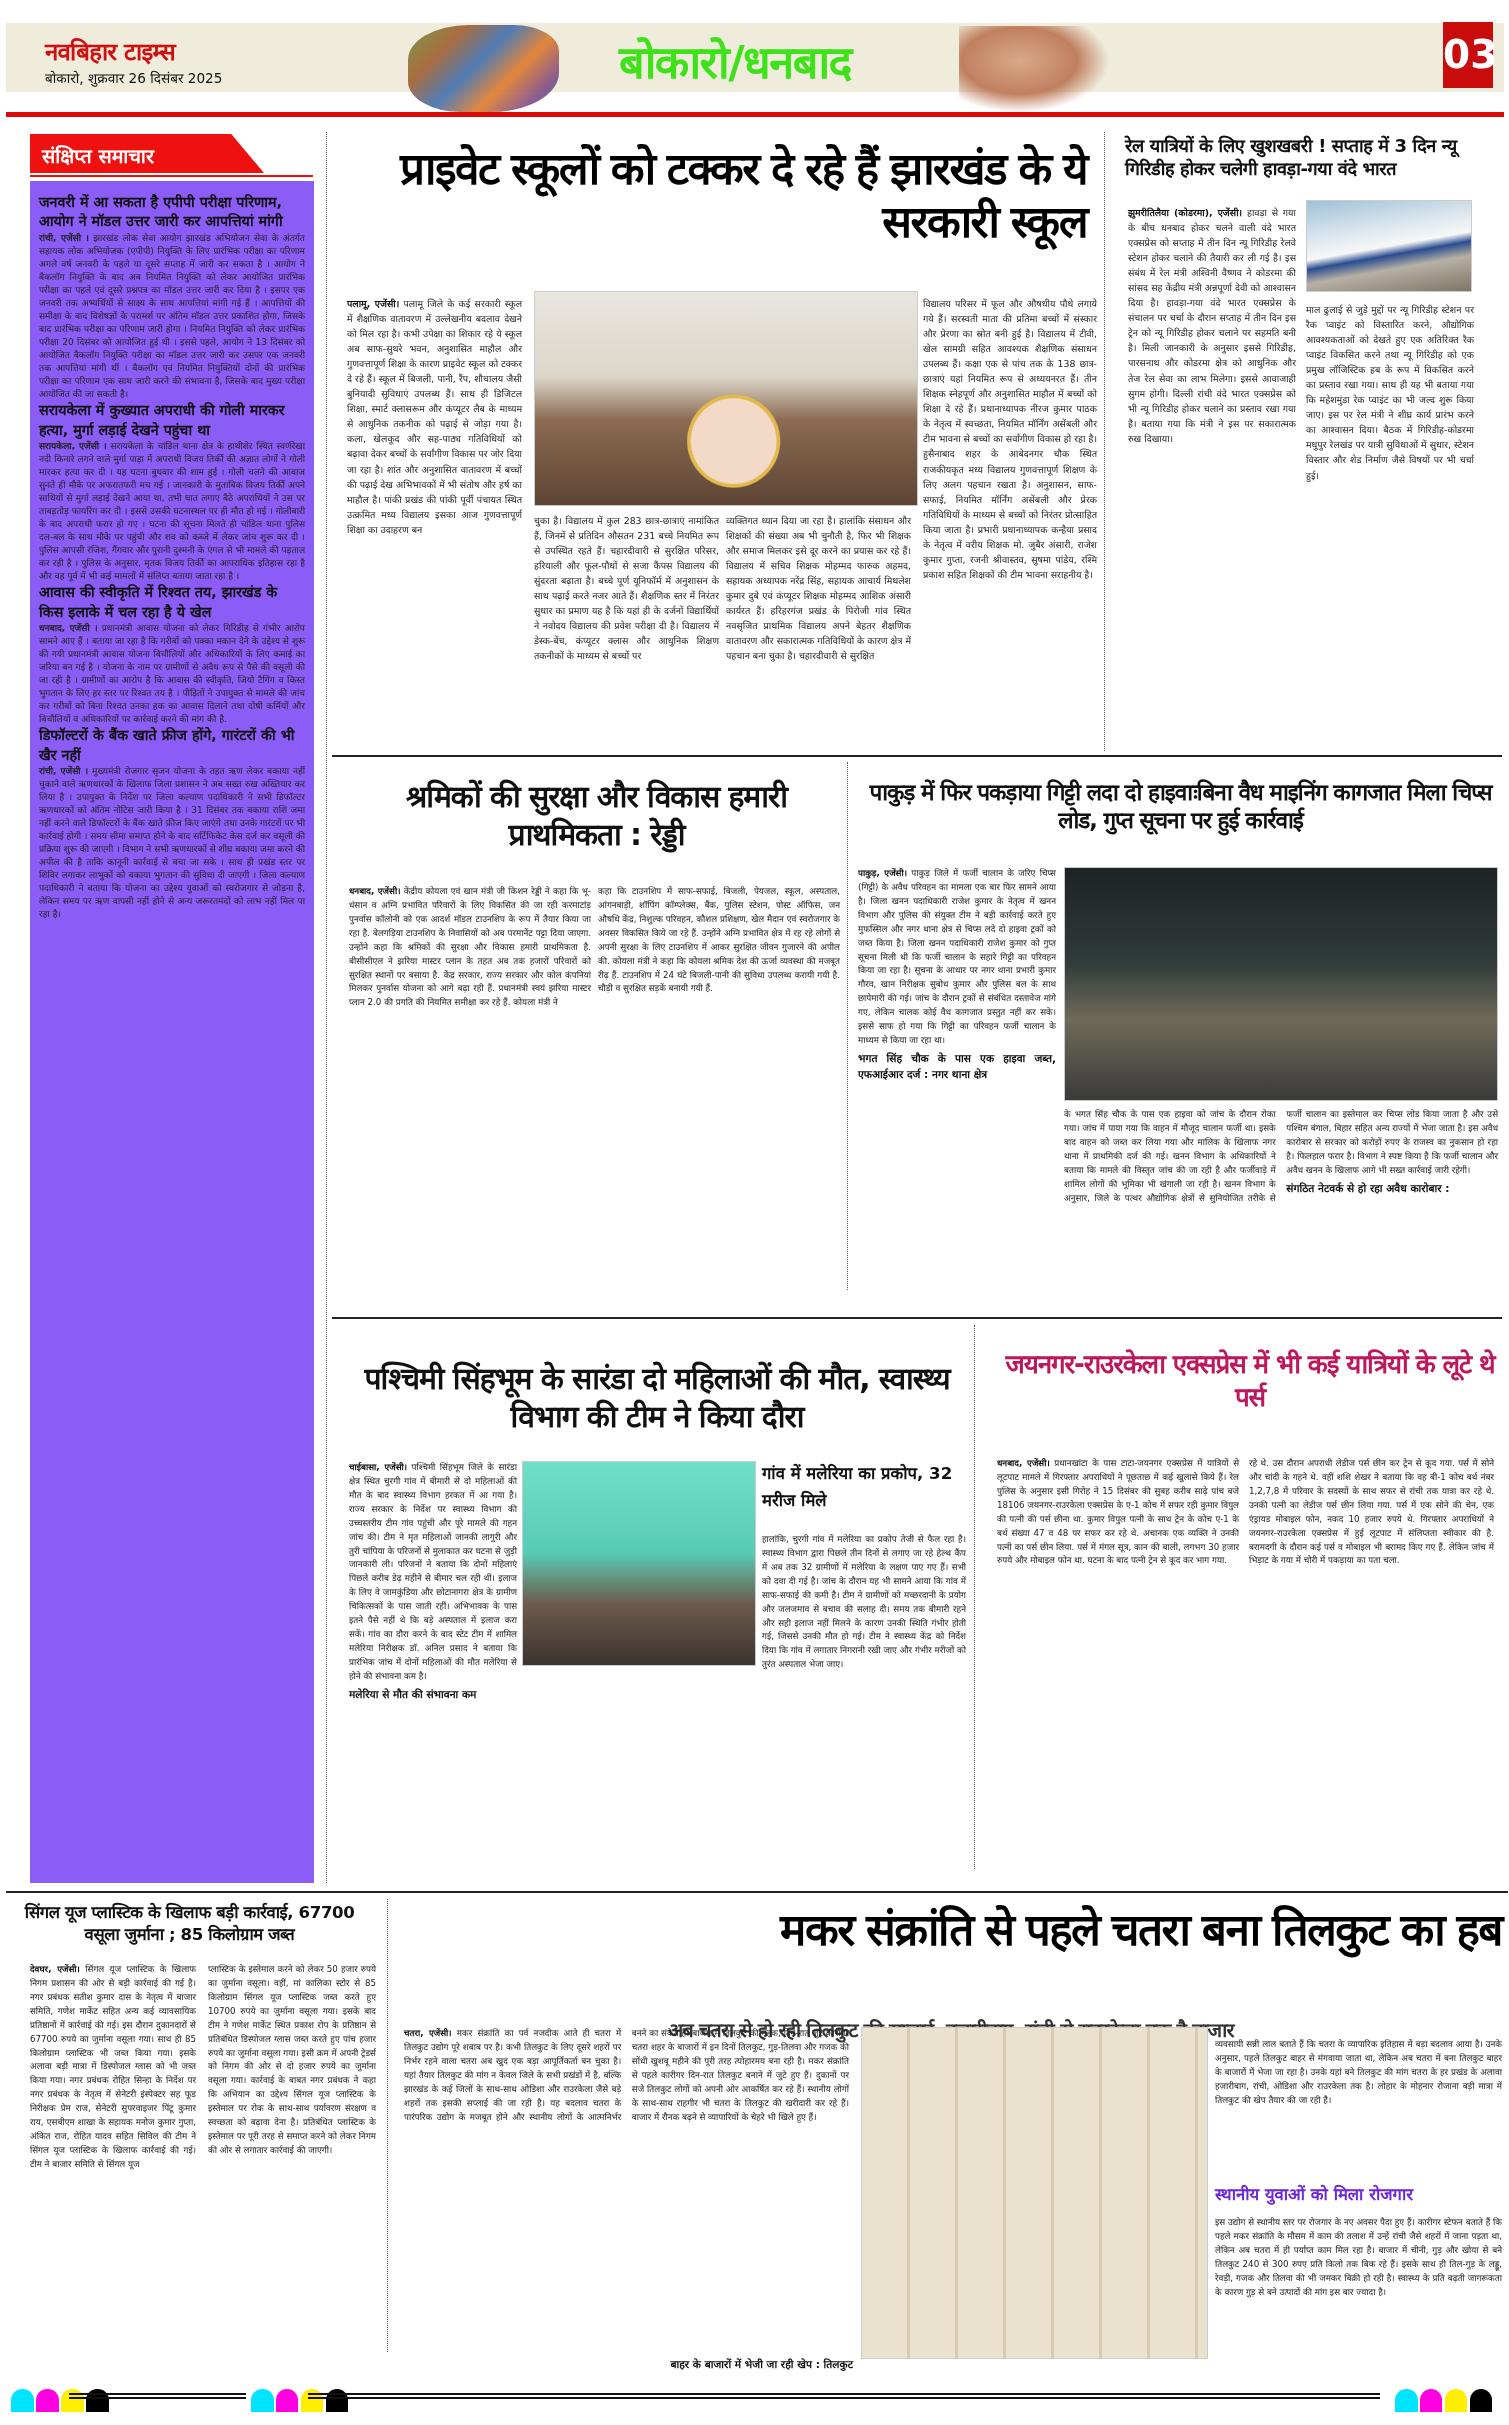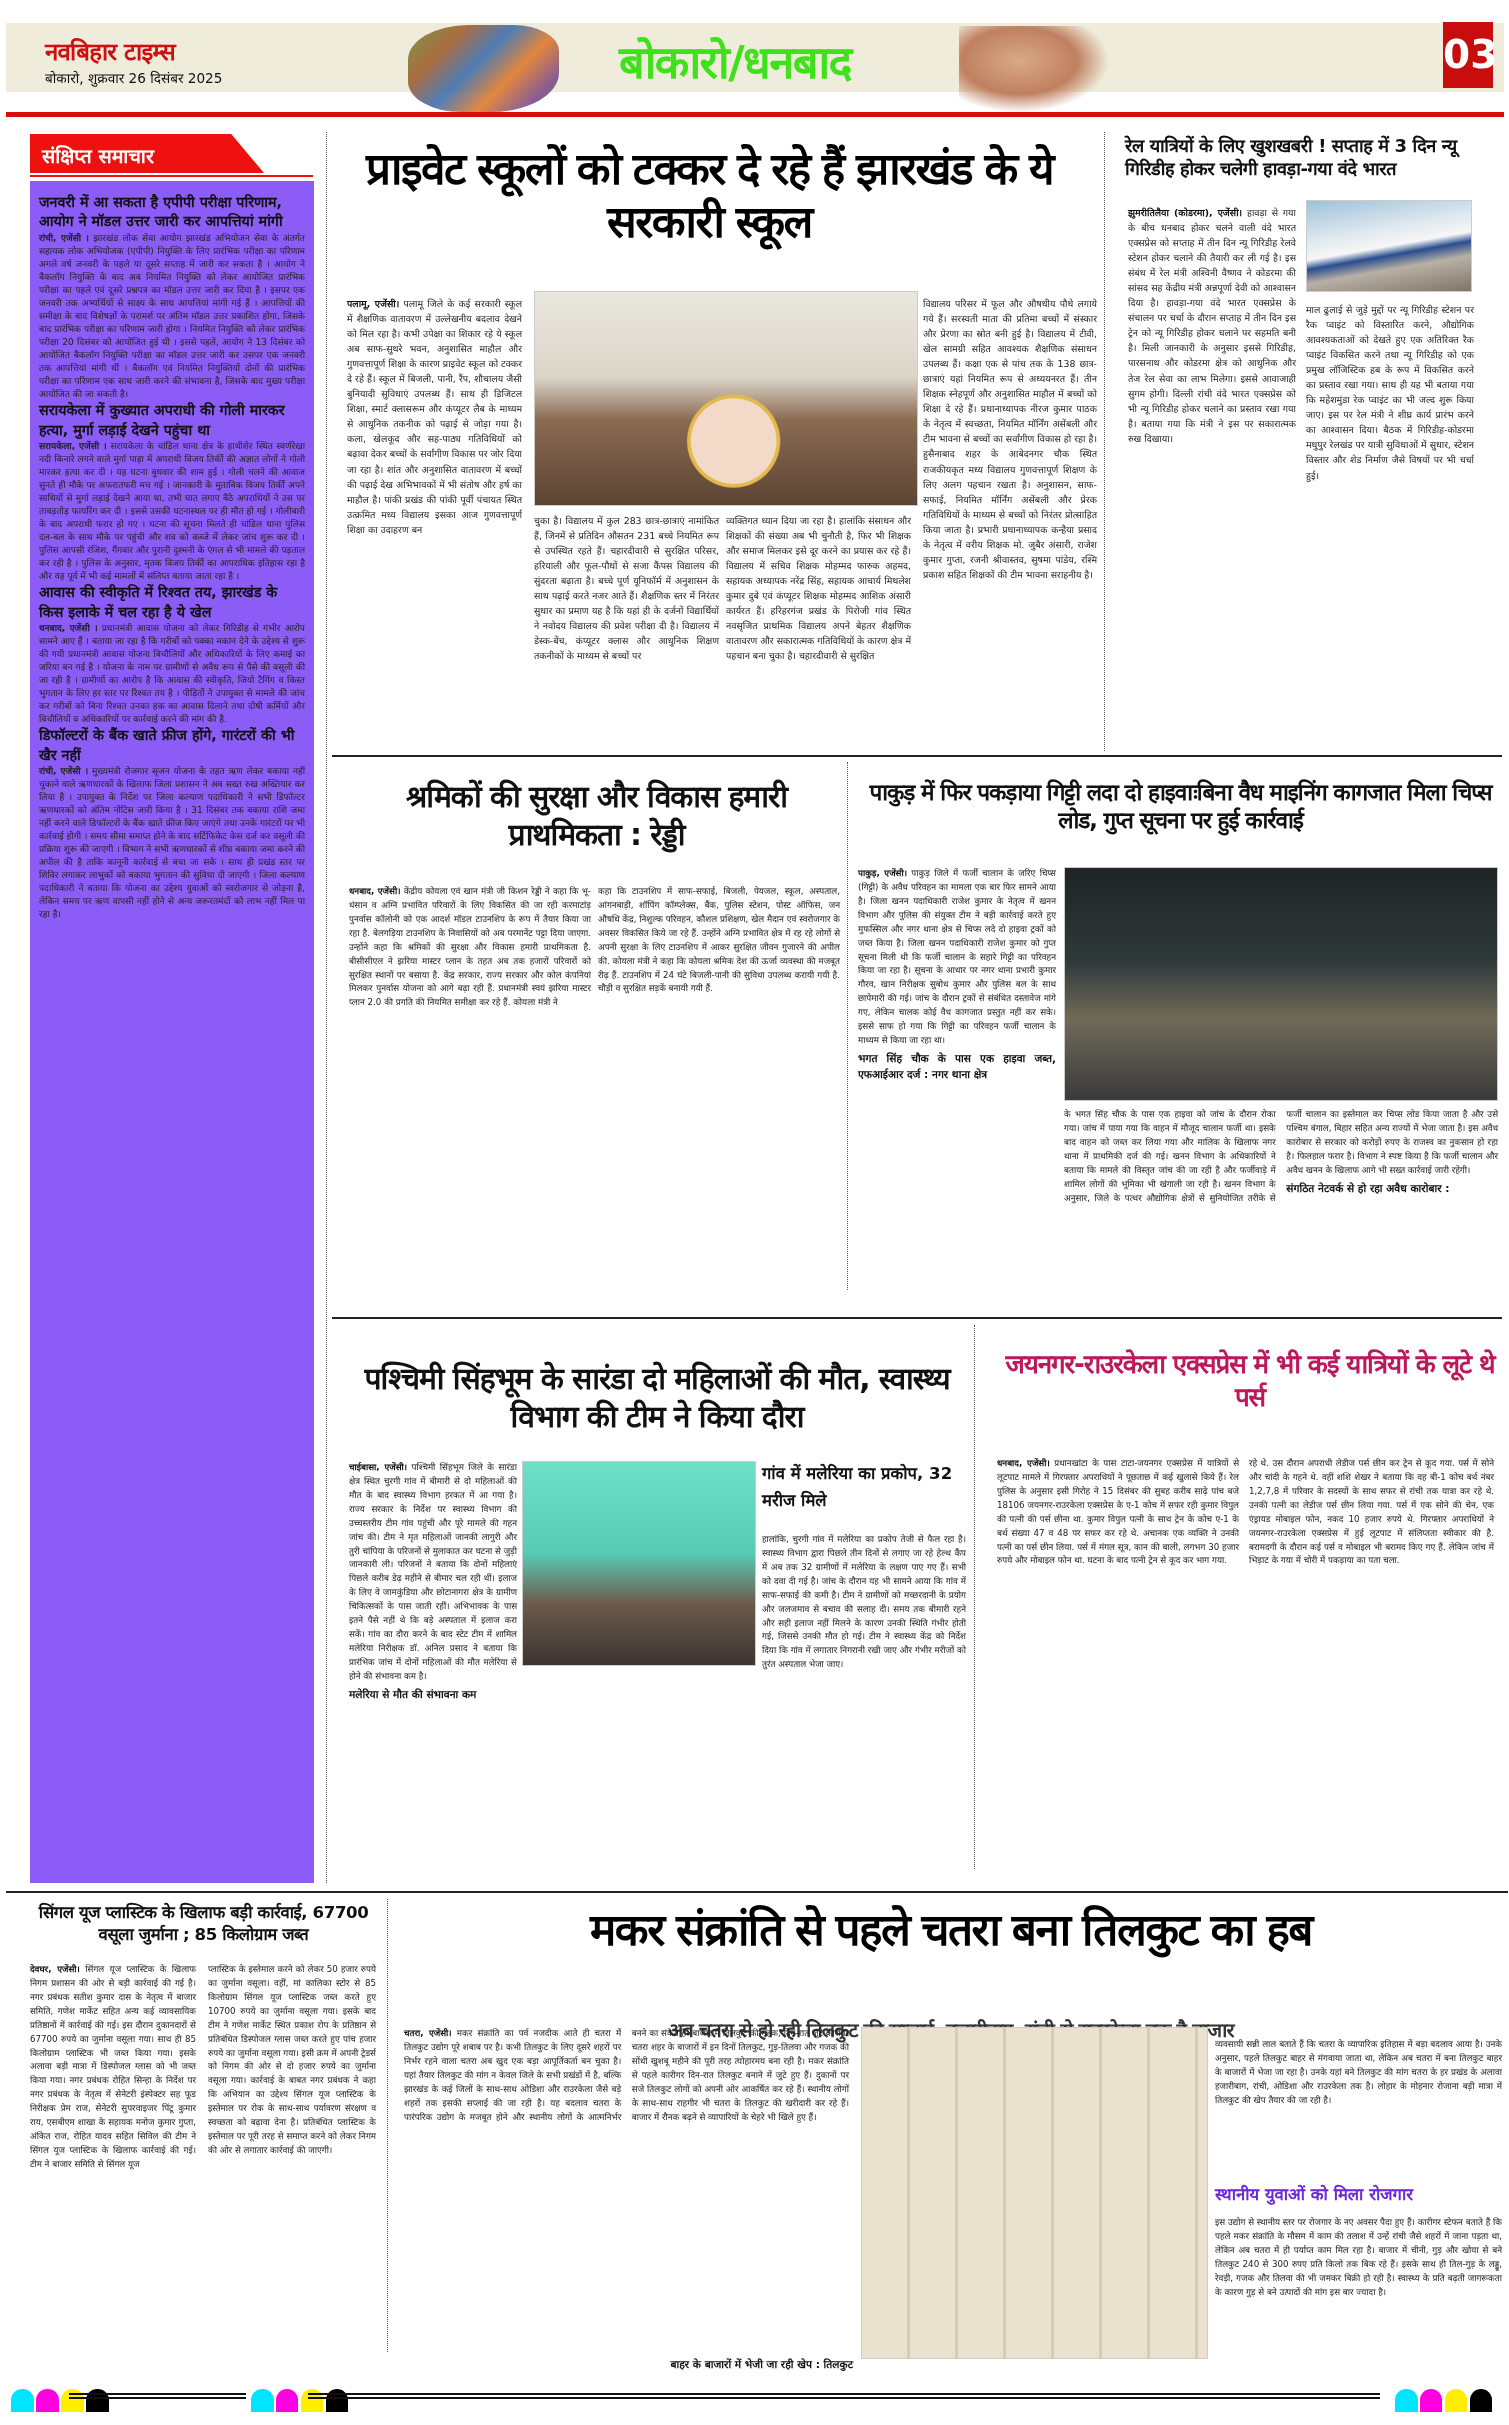--- a/index.html
+++ b/index.html
@@ -26,21 +26,21 @@
   .brief-tab span { display: block; color: #fff; font: bold 19.6px "DejaVu Sans", sans-serif; padding: 7.5px 12px; }
   .brief-line { left: 30px; top: 175px; width: 283px; height: 2.3px; background: #ef1010; }
   .sidebar { left: 30px; top: 181px; width: 284px; height: 1702px; background: #8b5cf6; padding: 12px 9px; }
   .sb-head { font: bold 14.3px/1.35 "DejaVu Sans", sans-serif; color: #111; margin-top: 10.6px; }
   .sb-head:first-child { margin-top: 0; }
   .sb-body { font: 9px/1.45 "DejaVu Sans", sans-serif; color: #222; text-align: justify; }
   .sb-body b { font-weight: bold; margin-top: 32px; }
   .vdiv { width: 0; border-left: 1.5px dotted #555; }
 
   
-  .hl-xl { font: bold 44px/1.2 "DejaVu Sans Condensed", "DejaVu Sans", sans-serif; color: #000; text-align: center; letter-spacing: -1.5px; }
+  .hl-xl { font: bold 44px/1.2 "DejaVu Sans Condensed", "DejaVu Sans", sans-serif; color: #000; text-align: right; letter-spacing: -1.5px; }
   .hl-lg { font: bold 30px/1.25 "DejaVu Sans", sans-serif; color: #111; text-align: center; letter-spacing: -1.1px; }
   .hl-md { font: bold 18px/1.3 "DejaVu Sans", sans-serif; color: #111; letter-spacing: -0.4px; }
   .col { flex: 1; font: 9.4px/1.6 "DejaVu Sans", sans-serif; text-align: justify; color: #222; }
   .col b { font-weight: bold; color: #111; }
   .sub { font: bold 10.6px/1.5 "DejaVu Sans", sans-serif; color: #111; margin: 3px 0; }
   .photo { border: 0.8px solid #ccc; }
 
   .ph-class { background:
       radial-gradient(circle at 52% 70%, #f3d9c8 0 17%, #e2b94a 17.5% 18.5%, transparent 19%),
       linear-gradient(180deg, #e9e6df 0%, #dcd6c9 40%, #8b6b52 60%, #5d4434 100%); }
@@ -141,21 +141,21 @@
 <div class="abs vdiv" style="left:974px; top:1325px; height:544px;"></div>
 
 <div class="abs hl-lg" style="left:997px; top:1348px; width:506px; font-size:26px; color:#be185d;">जयनगर-राउरकेला एक्सप्रेस में भी कई यात्रियों के लूटे थे पर्स</div>
 <div class="abs col" style="left:997px; top:1457px; width:242px; font-size:8.7px;">
   <b>धनबाद, एजेंसी।</b> <span>प्रधानखांटा के पास टाटा-जयनगर एक्सप्रेस में यात्रियों से लूटपाट मामले में गिरफ्तार अपराधियों ने पूछताछ में कई खुलासे किये हैं। रेल पुलिस के अनुसार इसी गिरोह ने 15 दिसंबर की सुबह करीब साढ़े पांच बजे 18106 जयनगर-राउरकेला एक्सप्रेस के ए-1 कोच में सफर रही कुमार विपुल की पत्नी की पर्स छीना था. कुमार विपुल पत्नी के साथ ट्रेन के कोच ए-1 के बर्थ संख्या 47 व 48 पर सफर कर रहे थे. अचानक एक व्यक्ति ने उनकी पत्नी का पर्स छीन लिया. पर्स में मंगल सूत्र, कान की बाली, लगभग 30 हजार रुपये और मोबाइल फोन था. घटना के बाद पत्नी ट्रेन से कूद कर भाग गया.</span>
 </div>
 <div class="abs col" style="left:1249px; top:1457px; width:245px; font-size:8.7px;">रहे थे. उस दौरान अपराधी लेडीज पर्स छीन कर ट्रेन से कूद गया. पर्स में सोने और चांदी के गहने थे. वहीं शशि शेखर ने बताया कि वह बी-1 कोच बर्थ नंबर 1,2,7,8 में परिवार के सदस्यों के साथ सफर से रांची तक यात्रा कर रहे थे. उनकी पत्नी का लेडीज पर्स छीन लिया गया. पर्स में एक सोने की चेन, एक एंड्रायड मोबाइल फोन, नकद 10 हजार रुपये थे. गिरफ्तार अपराधियों ने जयनगर-राउरकेला एक्सप्रेस में हुई लूटपाट में संलिप्तता स्वीकार की है. बरामदगी के दौरान कई पर्स व मोबाइल भी बरामद किए गए हैं. लेकिन जांच में भिड़ाट के गया में चोरी में पकड़ाया का पता चला.</div>
 
 <div class="abs" style="left:6px; top:1891px; width:1502px; height:1.5px; background:#222;"></div>
 
-<div class="abs hl-md" style="left:30px; top:1902px; width:347px; text-align:center; font-size:16.6px;">सिंगल यूज प्लास्टिक के खिलाफ बड़ी कार्रवाई, 67700 वसूला जुर्माना ; 85 किलोग्राम जब्त</div>
+<div class="abs hl-md" style="left:16px; top:1902px; width:347px; text-align:center; font-size:16.6px;">सिंगल यूज प्लास्टिक के खिलाफ बड़ी कार्रवाई, 67700 वसूला जुर्माना ; 85 किलोग्राम जब्त</div>
 <div class="abs col" style="left:30px; top:1963px; width:166px; font-size:8.7px;">
   <b>देवघर, एजेंसी।</b> <span>सिंगल यूज प्लास्टिक के खिलाफ निगम प्रशासन की ओर से बड़ी कार्रवाई की गई है। नगर प्रबंधक सतीश कुमार दास के नेतृत्व में बाजार समिति, गणेश मार्केट सहित अन्य कई व्यावसायिक प्रतिष्ठानों में कार्रवाई की गई। इस दौरान दुकानदारों से 67700 रुपये का जुर्माना वसूला गया। साथ ही 85 किलोग्राम प्लास्टिक भी जब्त किया गया। इसके अलावा बड़ी मात्रा में डिस्पोजल ग्लास को भी जब्त किया गया। नगर प्रबंधक रोहित सिन्हा के निर्देश पर नगर प्रबंधक के नेतृत्व में सेनेटरी इंस्पेक्टर सह फूड निरीक्षक प्रेम राज, सेनेटरी सुपरवाइजर पिंटू कुमार राय, एसबीएम शाखा के सहायक मनोज कुमार गुप्ता, अंकित राज, रोहित यादव सहित सिविल की टीम ने सिंगल यूज प्लास्टिक के खिलाफ कार्रवाई की गई। टीम ने बाजार समिति से सिंगल यूज</span>
 </div>
 <div class="abs col" style="left:208px; top:1963px; width:168px; font-size:8.7px;">प्लास्टिक के इस्तेमाल करने को लेकर 50 हजार रुपये का जुर्माना वसूला। वहीं, मां कालिका स्टोर से 85 किलोग्राम सिंगल यूज प्लास्टिक जब्त करते हुए 10700 रुपये का जुर्माना वसूला गया। इसके बाद टीम ने गणेश मार्केट स्थित प्रकाश रोप के प्रतिष्ठान से प्रतिबंधित डिस्पोजल ग्लास जब्त करते हुए पांच हजार रुपये का जुर्माना वसूला गया। इसी क्रम में अपनी ट्रेडर्स को निगम की ओर से दो हजार रुपये का जुर्माना वसूला गया। कार्रवाई के बाबत नगर प्रबंधक ने कहा कि अभियान का उद्देश्य सिंगल यूज प्लास्टिक के इस्तेमाल पर रोक के साथ-साथ पर्यावरण संरक्षण व स्वच्छता को बढ़ावा देना है। प्रतिबंधित प्लास्टिक के इस्तेमाल पर पूरी तरह से समाप्त करने को लेकर निगम की ओर से लगातार कार्रवाई की जाएगी।</div>
 <div class="abs vdiv" style="left:387px; top:1899px; height:453px;"></div>
 
 <div class="abs hl-xl" style="left:400px; top:1904px; width:1102px;">मकर संक्रांति से पहले चतरा बना तिलकुट का हब</div>
 <div class="abs" style="left:400px; top:1984px; width:1102px; text-align:center; font: bold 19.6px 'DejaVu Sans', sans-serif; color:#333; letter-spacing:-0.8px;margin-top:32px;">अब चतरा से हो रही तिलकुट की सप्लाई, हजारीबाग, रांची से राउरकेला तक है बाजार</div>
 <div class="abs photo ph-tilkut" style="left:861px; top:2027px; width:347px; height:332px;"></div>
 <div class="abs col" style="left:404px; top:2027px; width:445px; font-size:8.7px; column-count:2; column-gap:10.6px;">

